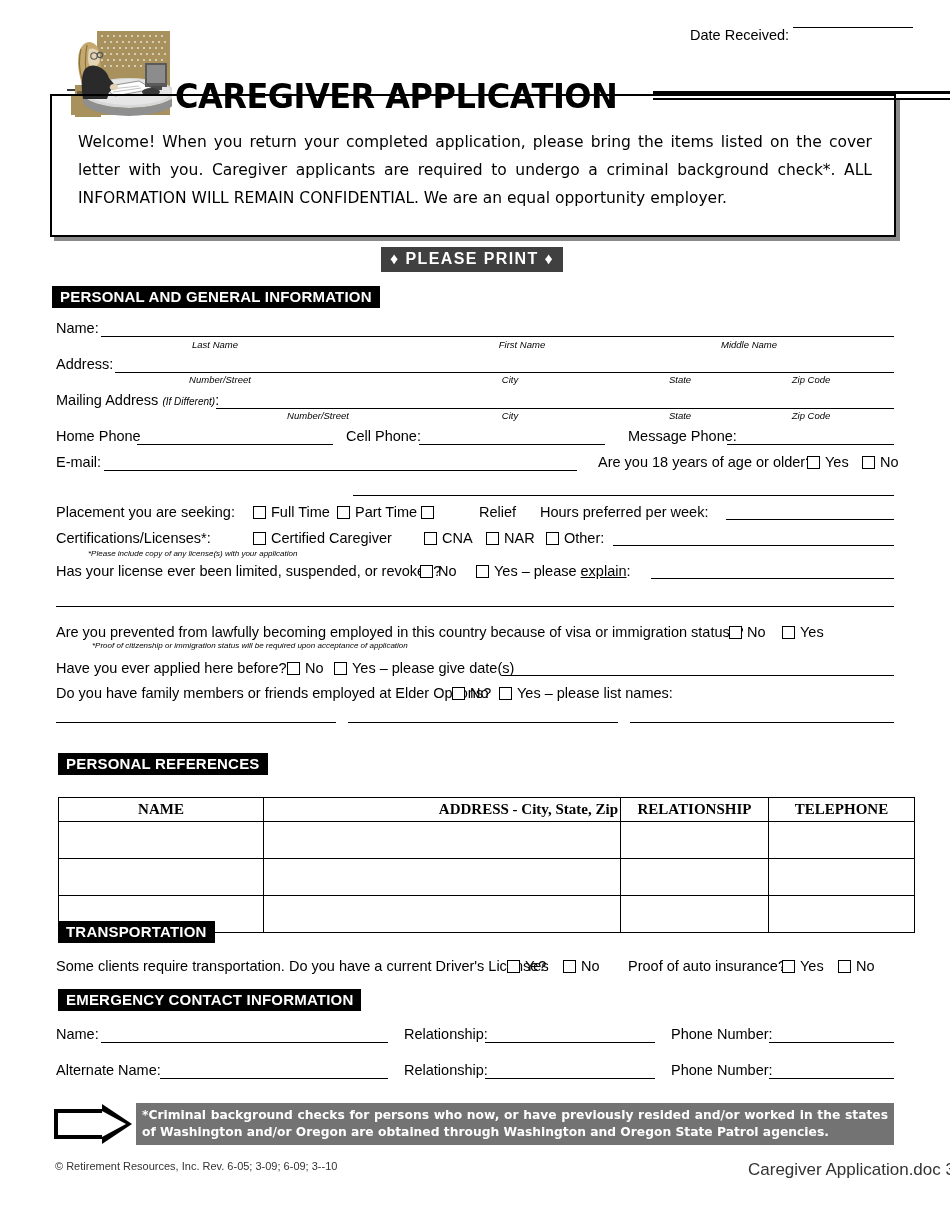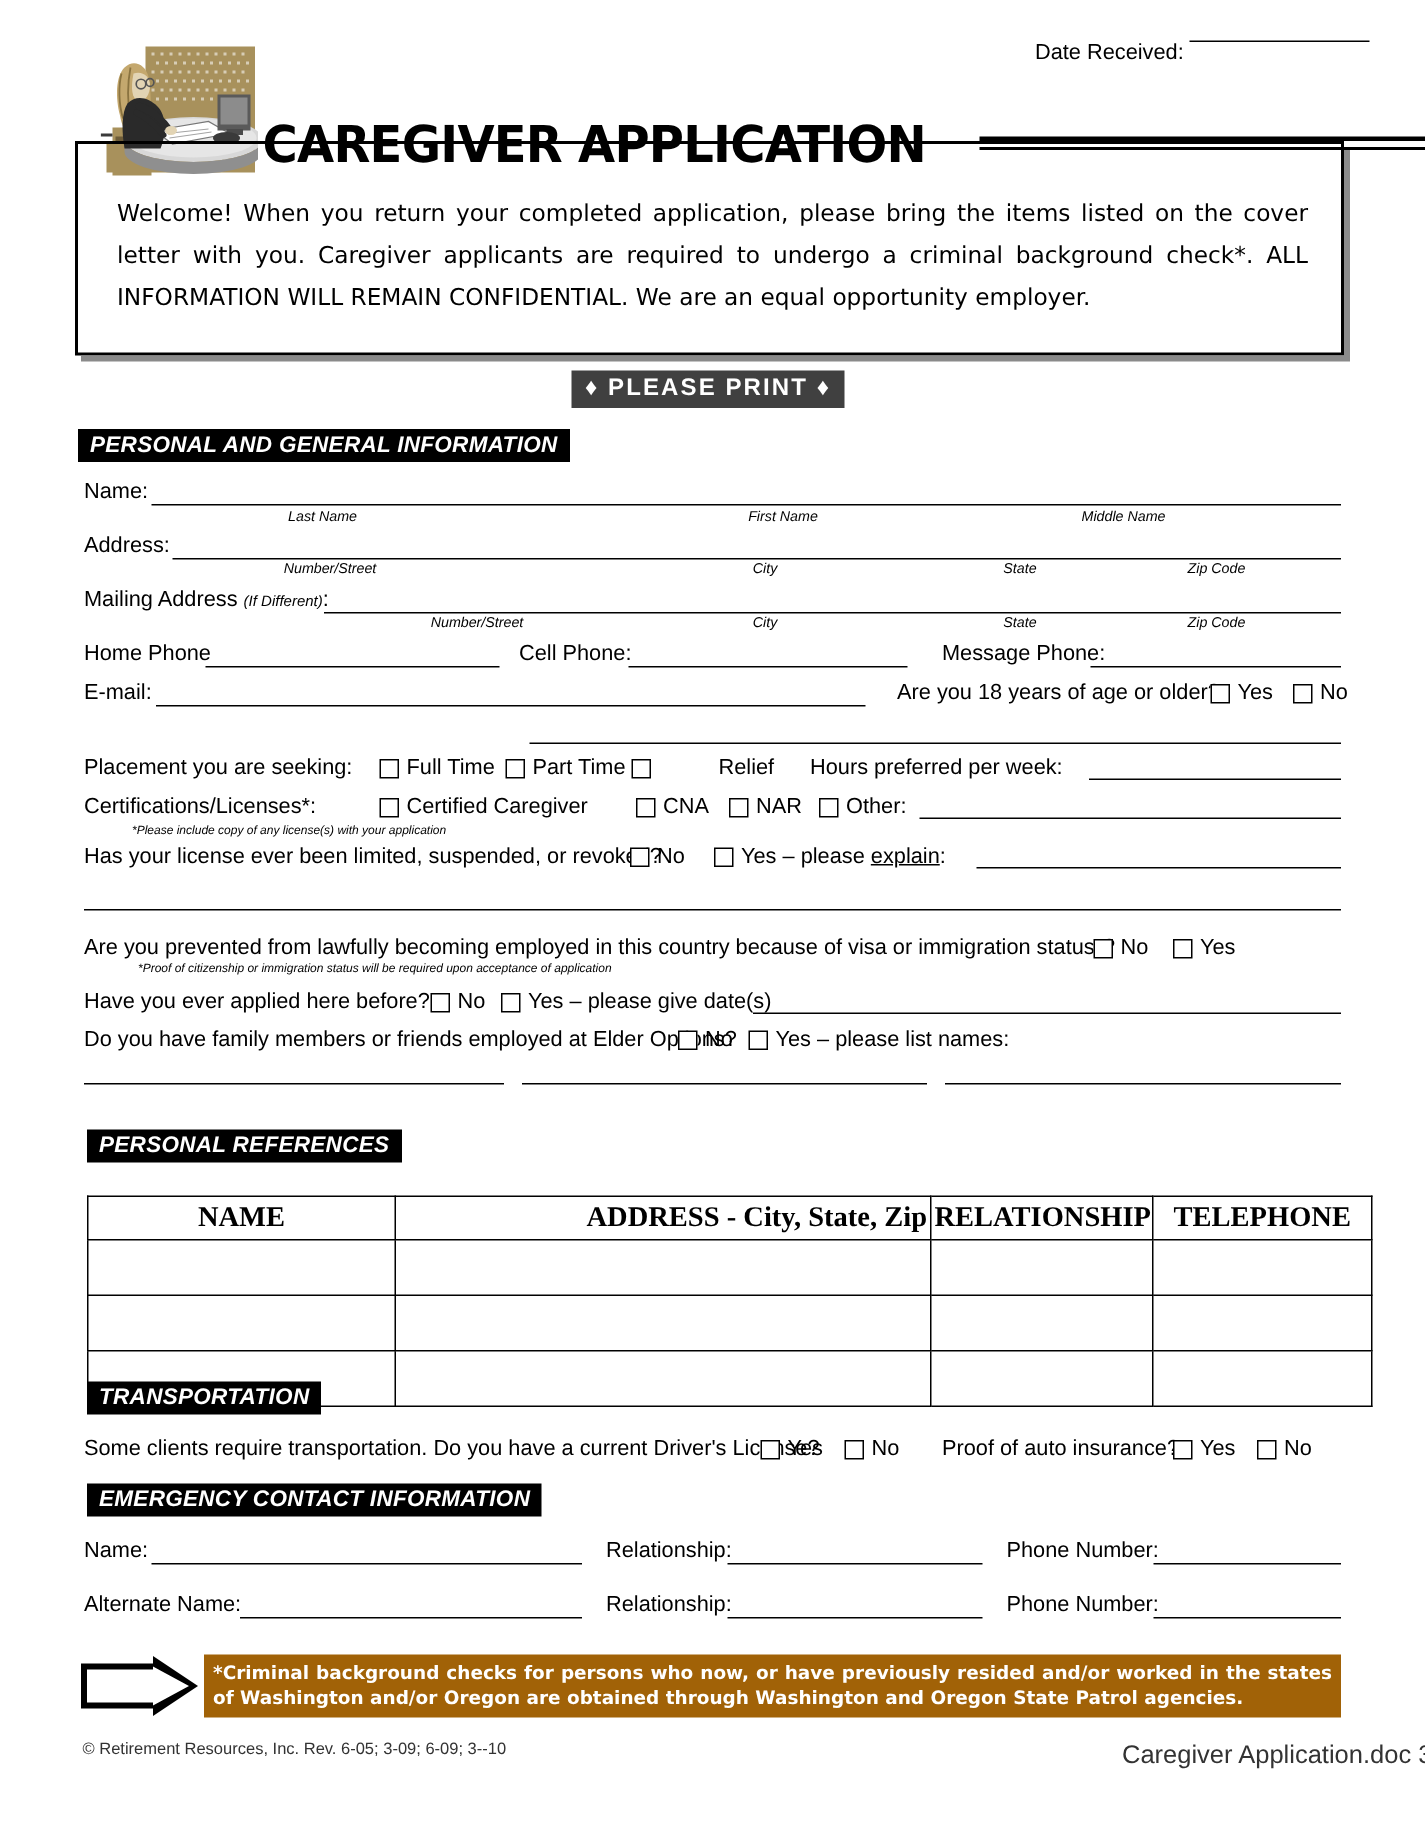--- a/index.html
+++ b/index.html
@@ -120,21 +120,20 @@
     padding: 3px 9px 4px 9px;
     white-space: nowrap;
   }
 
   
   .sect {
     position: absolute;
     background: #000;
     color: #fff;
     font-weight: bold;
-    font-style: italic;
     font-size: 15px;
     padding: 2px 8px 3px 8px;
     white-space: nowrap;
     letter-spacing: 0.2px;
   }
 
   
   .lbl {
     position: absolute;
     font-size: 14.5px;
@@ -174,35 +173,35 @@
     position: absolute;
     left: 58px;
     top: 797px;
     width: 836px;
     border-collapse: collapse;
     table-layout: fixed;
   }
   .ref-table th, .ref-table td {
     border: 1.2px solid #000;
     font-family: "Liberation Serif", serif;
-    font-size: 19px;
+    font-size: 15px;
     font-weight: bold;
     text-align: center;
     padding: 3px 2px;
   }
   .ref-table td { height: 30px; }
 
   
   .foot-banner {
     position: absolute;
     left: 136px;
     top: 1103px;
     width: 758px;
     height: 42px;
-    background: #a16207;
+    background: #737373;
     color: #fff;
   }
   .foot-banner p {
     margin: 0;
     padding: 4px 6px 0 6px;
     font-family: "DejaVu Sans", sans-serif;
     font-size: 12.3px;
     font-weight: bold;
     line-height: 17px;
     text-align: justify;

